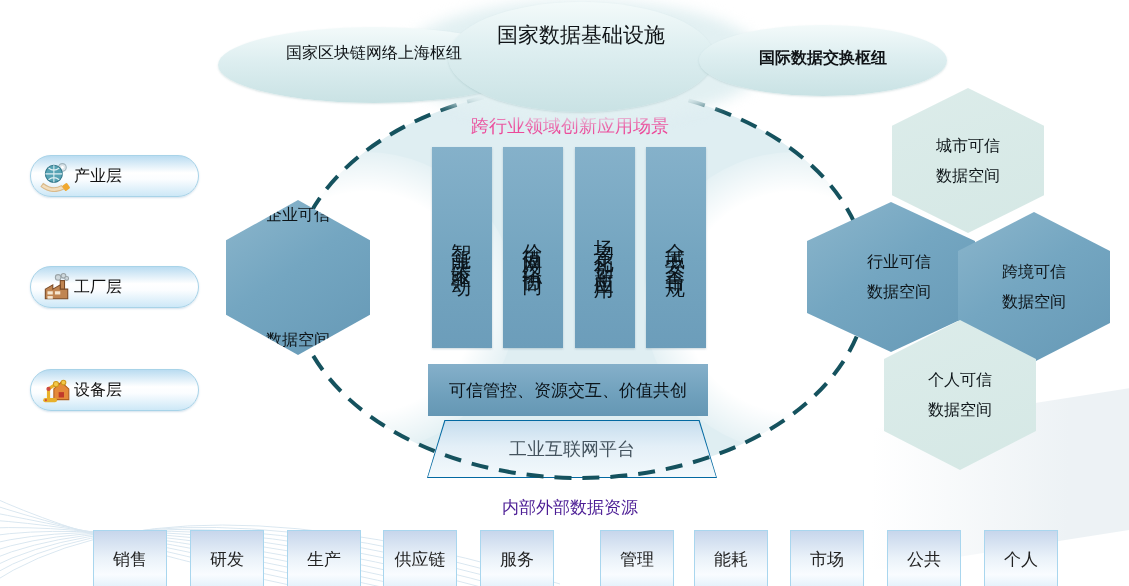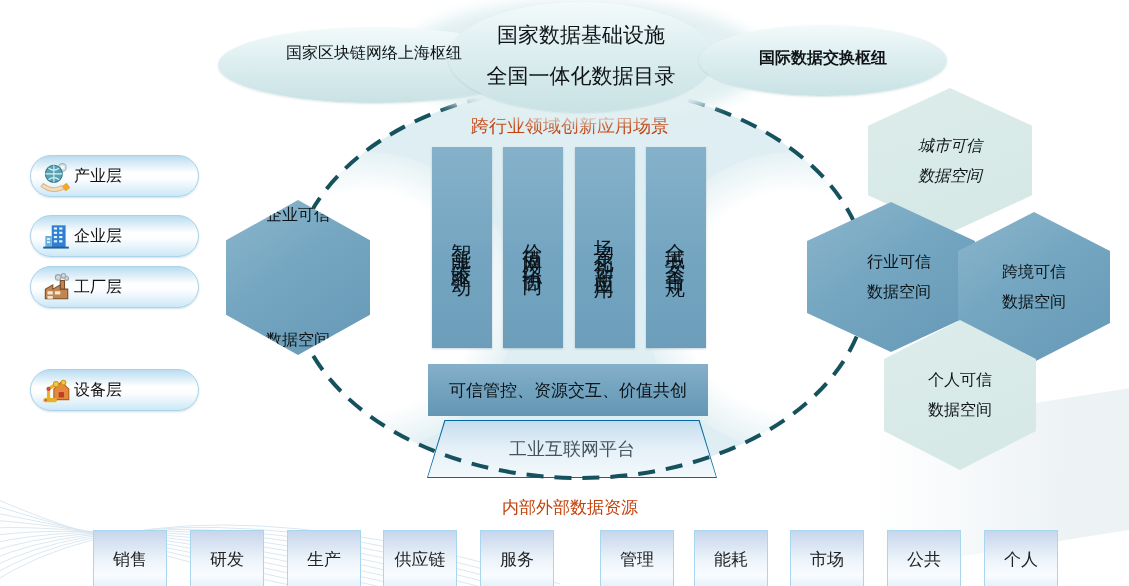--- a/index.html
+++ b/index.html
@@ -38,46 +38,46 @@
   .pill .ic{width:32px;height:32px;margin:0 2px 0 9px;flex:0 0 auto;}
   .pill .lb{font-size:16px;color:#111;}
 
   
   .hex{clip-path:polygon(50% 0,100% 26%,100% 74%,50% 100%,0 74%,0 26%);
     display:flex;flex-direction:column;align-items:center;justify-content:center;
     z-index:4;text-align:center;font-size:16px;line-height:30px;color:#0d1418;}
   .hex-steel{background:linear-gradient(145deg,#8cb6cc 0%,#74a6c1 45%,#6699b6 100%);}
   .hex-light{background:linear-gradient(160deg,#dcecea 0%,#d5e8e5 100%);}
   .hex-ent{left:226px;top:200px;width:144px;height:155px;justify-content:space-between;}
-  .hex-city{left:868px;top:88px;width:164px;height:145px;font-style:italic;}
+  .hex-city{left:892px;top:88px;width:152px;height:145px;}
   .hex-ind{left:807px;top:202px;width:152px;height:150px;padding-left:16px;}
   .hex-cross{left:958px;top:212px;width:152px;height:150px;}
   .hex-per{left:884px;top:320px;width:152px;height:150px;}
 
   
-  .c-title{left:420px;top:114px;width:300px;text-align:center;font-size:18px;z-index:2;color:#c2410c;}
+  .c-title{left:420px;top:114px;width:300px;text-align:center;font-size:18px;z-index:2;color:#ec4899;}
   .pillars{left:432px;top:147px;width:274px;height:201px;display:flex;
     justify-content:space-between;z-index:2;}
   .pillar{width:60px;height:100%;display:flex;align-items:center;justify-content:center;
     background:linear-gradient(180deg,#85b1ca 0%,#74a5c0 55%,#6c9dba 100%);
     box-shadow:0 1px 2px rgba(80,120,140,.3);}
   .pillar span{writing-mode:vertical-rl;text-orientation:upright;letter-spacing:7px;
     font-size:20px;color:#0b141a;}
   .manage-bar{left:428px;top:364px;width:280px;height:52px;display:flex;align-items:center;
     justify-content:center;z-index:2;font-size:17px;color:#0b141a;
     background:linear-gradient(180deg,#85b0ca 0%,#6fa0bc 60%,#6597b4 100%);}
   .trap-wrap{left:427px;top:420px;width:290px;height:58px;z-index:2;
     clip-path:polygon(6% 0,94% 0,100% 100%,0 100%);background:#0369a1;}
   .trap{position:absolute;left:1px;top:1px;right:1px;bottom:1px;
     clip-path:polygon(6% 0,94% 0,100% 100%,0 100%);
     background:linear-gradient(180deg,#c6ddee 0%,#e3eff7 45%,#f3f9fc 100%);
     display:flex;align-items:center;justify-content:center;font-size:18px;color:#44535e;}
 
   
-  .b-title{left:420px;top:496px;width:300px;text-align:center;font-size:17px;z-index:2;color:#c2410c;}
+  .b-title{left:420px;top:496px;width:300px;text-align:center;font-size:17px;z-index:2;color:#4c1d95;}
   .bbox{top:530px;width:72px;height:56px;z-index:2;display:flex;align-items:center;
     justify-content:center;font-size:17px;color:#222;
     background:linear-gradient(180deg,#c7d6ec 0%,#eaf2f9 48%,#f9fcff 78%,#e4f1fb 100%);
     border:1px solid #a9d6ee;}
 
   .guilloche{left:0;bottom:0;z-index:1;}
   .sweep{right:-40px;bottom:30px;width:420px;height:140px;z-index:0;
     background:linear-gradient(100deg,rgba(255,255,255,0) 30%,#edf2f5 75%);
     transform:rotate(-9deg);}
 </style>
@@ -110,54 +110,33 @@
 
   <svg class="abs dash-svg" width="588" height="404" viewBox="0 0 588 404">
     <ellipse cx="294" cy="202" rx="288" ry="196" fill="none" stroke="#15525e" stroke-width="4" stroke-dasharray="17 11"></ellipse>
   </svg>
 
   <div class="abs cloud-back"></div>
   <div class="abs cloud cloud-l"></div>
   <div class="abs cloud cloud-c"></div>
   <div class="abs cloud cloud-r"></div>
   <div class="abs cloud-text ct-big t-infra">国家数据基础设施</div>
-  <div class="abs cloud-text ct-big t-catalog">全国一体化数据目录</div>
   <div class="abs cloud-text t-chain">国家区块链网络上海枢纽</div>
   <div class="abs cloud-text t-exchange">国际数据交换枢纽</div>
 
   <div class="abs pill" style="top:155px">
     <svg class="ic" viewBox="0 0 30 30">
       <circle cx="21" cy="7" r="3.6" fill="#dde5e9" stroke="#9fb3bb"></circle>
         <circle cx="21" cy="7" r="1.3" fill="#fff"></circle>
       <circle cx="13" cy="13" r="8" fill="#57a3b4" stroke="#2f7487"></circle>
       <path d="M5,13 h16 M13,5 v16 M8,7.5 q5,4 10,0 M8,18.5 q5,-4 10,0" stroke="#dff0f4" fill="none" stroke-width="1"></path>
       <path d="M3,22 q9,7 17,2 l3,3 q-11,6 -22,-2 z" fill="#f2debd" stroke="#d9b98a"></path>
       <rect x="21.5" y="22.5" width="5.5" height="6" rx="1" fill="#f0a830" transform="rotate(-35 24 25)"></rect>
     </svg>
     <span class="lb">产业层</span>
-  </div>
-  <div class="abs pill" style="top:215px">
-    <svg class="ic" viewBox="0 0 30 30">
-      <rect x="11" y="5" width="13" height="21" fill="#2f80d0"></rect>
-      <g fill="#eaf4ff">
-          <rect x="13" y="7" width="3" height="2"></rect>
-          <rect x="18" y="7" width="3" height="2"></rect>
-      <rect x="13" y="11" width="3" height="2"></rect>
-          <rect x="18" y="11" width="3" height="2"></rect>
-      <rect x="13" y="15" width="3" height="2"></rect>
-          <rect x="18" y="15" width="3" height="2"></rect>
-      <rect x="13" y="19" width="3" height="2"></rect>
-          <rect x="18" y="19" width="3" height="2"></rect>
-        </g>
-      <rect x="5" y="15" width="6" height="11" fill="#6aaede"></rect>
-      <rect x="6.5" y="17" width="3" height="1.6" fill="#eaf4ff"></rect>
-        <rect x="6.5" y="20" width="3" height="1.6" fill="#eaf4ff"></rect>
-      <rect x="3" y="25" width="24" height="1.8" fill="#1f5f9f"></rect>
-    </svg>
-    <span class="lb">企业层</span>
   </div>
   <div class="abs pill" style="top:266px">
     <svg class="ic" viewBox="0 0 30 30">
       <circle cx="17" cy="6" r="2.6" fill="#cfd8dc" stroke="#9aa4a8"></circle>
       <circle cx="22" cy="4.5" r="2.2" fill="#cfd8dc" stroke="#9aa4a8"></circle>
       <circle cx="25" cy="7" r="1.8" fill="#cfd8dc" stroke="#9aa4a8"></circle>
       <rect x="19" y="9" width="4" height="9" fill="#c08552" stroke="#7a4a26"></rect>
       <path d="M5,17 l7,-4 v4 l7,-4 v4 h7 v9 h-21 z" fill="#c08552" stroke="#7a4a26"></path>
       <rect x="7" y="19" width="5" height="3" fill="#f6e7d0"></rect>
         <rect x="14" y="19" width="5" height="3" fill="#f6e7d0"></rect>

